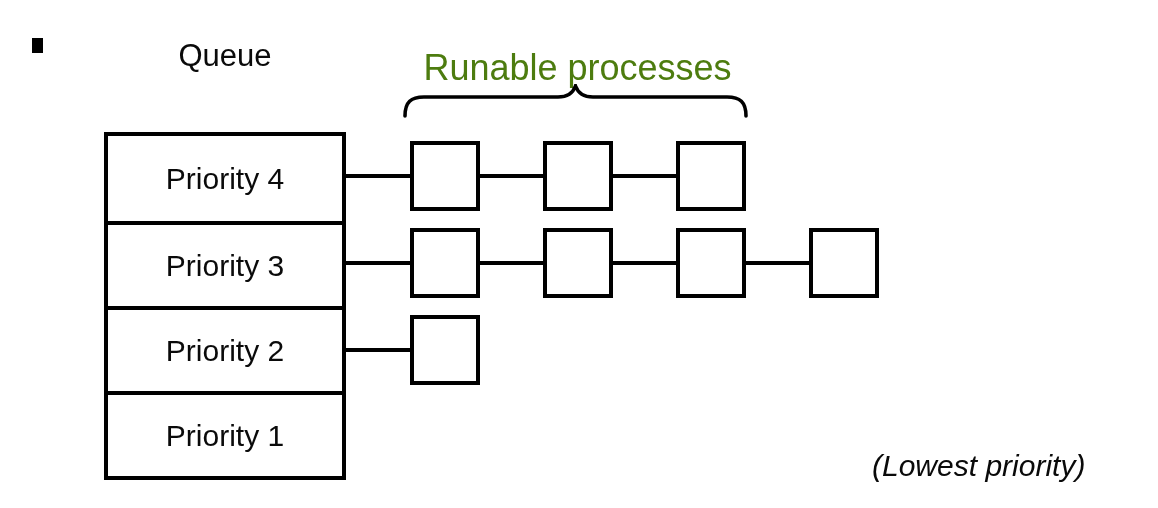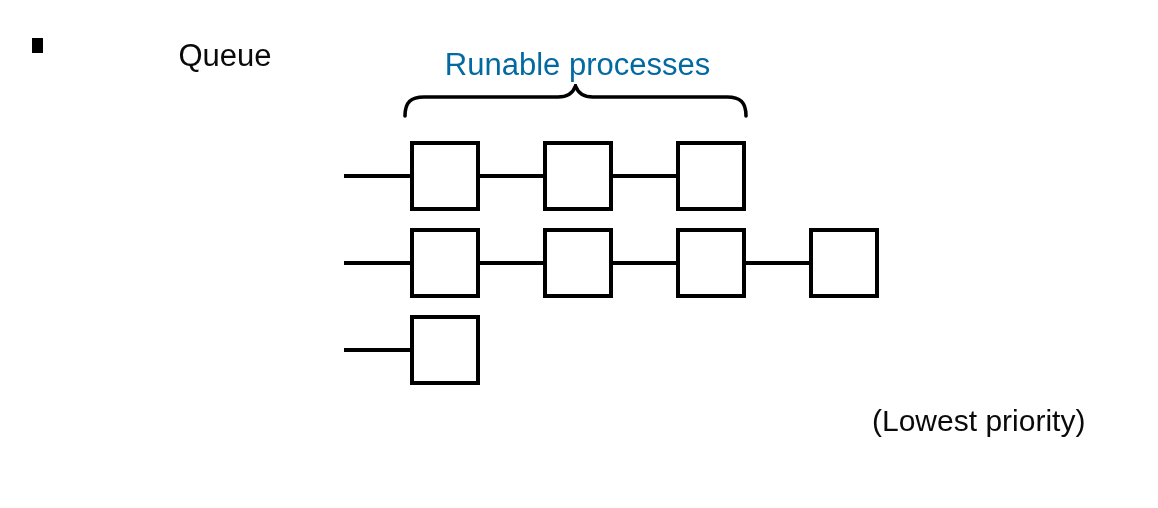--- a/index.html
+++ b/index.html
@@ -11,21 +11,21 @@
     color:#0a0a0a;
     overflow:hidden;
     margin-left:32px;
   }
   .qh-title{
     position:absolute;left:72px;top:36px;width:242px;
     text-align:center;font-size:31px;line-height:39px;color:#0a0a0a;
   }
   .rp-title{
     position:absolute;left:373px;top:47px;width:345px;
-    text-align:center;font-size:31px;color:#0369a1;white-space:nowrap;
+    text-align:center;font-size:36px;color:#4d7c0f;white-space:nowrap;
   }
   .brace{position:absolute;left:371px;top:84px;}
   .qtable{
     position:absolute;left:72px;top:132px;width:242px;height:348px;
     border:4px solid #000;background:#fff;
     display:grid;grid-template-rows:repeat(4,1fr);
     box-sizing:border-box;
   }
   .qcell{
     display:flex;align-items:center;justify-content:center;
@@ -50,35 +50,41 @@
   <div class="qh-title">
     <div>Queue</div>
   </div>
 
   <div class="rp-title">Runable processes</div>
 
   <svg class="brace" width="345" height="36" viewBox="0 0 345 36">
     <path d="M 2 32 C 2 18, 8 13, 21 13 L 155 13 C 165 13, 170 9, 172.5 2 C 175 9, 180 13, 190 13 L 324 13 C 337 13, 343 18, 343 32" fill="none" stroke="#000" stroke-width="3.6" stroke-linecap="round"></path>
   </svg>
 
+  <div class="qtable">
+    <div class="qcell">Priority 4</div>
+    <div class="qcell">Priority 3</div>
+    <div class="qcell">Priority 2</div>
+    <div class="qcell">Priority 1</div>
+  </div>
 
   <div id="process-layer">
       <div class="hline" style="left: 312px; top: 174px; width: 68px;"></div>
       <div class="pbox" style="left: 378px; top: 141px;"></div>
       <div class="hline" style="left: 446px; top: 174px; width: 67px;"></div>
       <div class="pbox" style="left: 511px; top: 141px;"></div>
       <div class="hline" style="left: 579px; top: 174px; width: 67px;"></div>
       <div class="pbox" style="left: 644px; top: 141px;"></div>
       <div class="hline" style="left: 312px; top: 261px; width: 68px;"></div>
       <div class="pbox" style="left: 378px; top: 228px;"></div>
       <div class="hline" style="left: 446px; top: 261px; width: 67px;"></div>
       <div class="pbox" style="left: 511px; top: 228px;"></div>
       <div class="hline" style="left: 579px; top: 261px; width: 67px;"></div>
       <div class="pbox" style="left: 644px; top: 228px;"></div>
       <div class="hline" style="left: 712px; top: 261px; width: 67px;"></div>
       <div class="pbox" style="left: 777px; top: 228px;"></div>
       <div class="hline" style="left: 312px; top: 348px; width: 68px;"></div>
       <div class="pbox" style="left: 378px; top: 315px;"></div>
     </div>
 
-  <div class="annot" style="left:840px;top:404px;">(Lowest priority)</div>
+  <div class="annot" style="left:840px;top:449px;font-style:italic;">(Lowest priority)</div>
 
 </div>
 
 </body></html>

